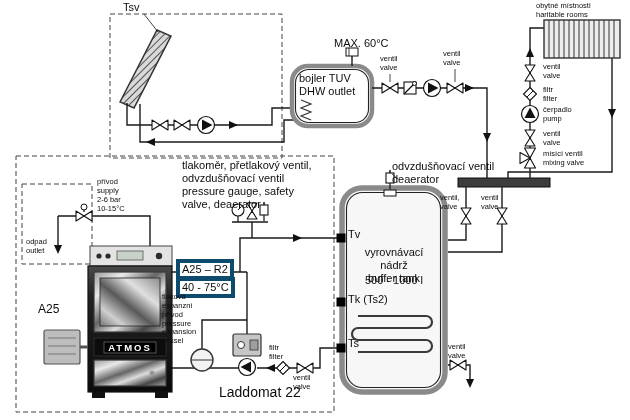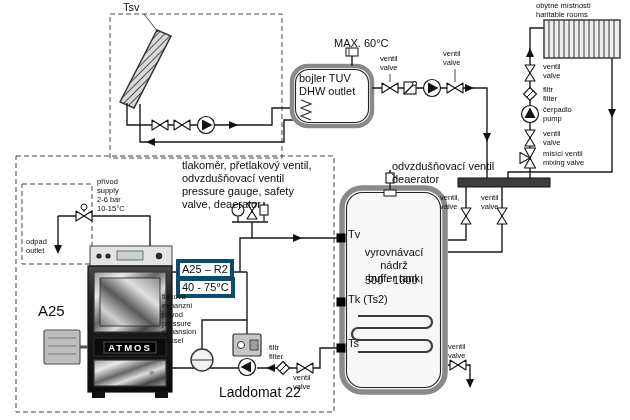--- a/index.html
+++ b/index.html
@@ -2,21 +2,21 @@
 <html><head>
 <meta charset="utf-8">
 <style>
   html,body{margin:0;padding:0;background:#fff}
   .stage{position:relative;width:630px;height:420px;background:#ffffff;font-family:"Liberation Sans",sans-serif;overflow:hidden}
   .stage svg{position:absolute;left:0;top:0}
   .lbl{position:absolute;font-weight:normal;font-size:7.5px;line-height:1.18;color:#0d0d0d;white-space:pre-line}
   .s8{font-size:11px}
   .s85{font-size:14px}
   .s11{font-size:11px}
-  .s12{font-size:15px}
+  .s12{font-size:12px}
   .ctr{text-align:center}
   .boxed{border:4px solid #0c4a6e;background:#fff;padding:0 2px;white-space:nowrap}
   .brand-text{font:bold 9.5px "Liberation Sans",sans-serif;fill:#ffffff;letter-spacing:2px}
   .pipe{stroke:#1a1a1a;stroke-width:1.4;fill:none}
   .thin{stroke:#1a1a1a;stroke-width:.8;fill:none}
   .dash{stroke:#444;stroke-width:1;fill:none;stroke-dasharray:5 3}
 </style>
 </head>
 <body>
 

